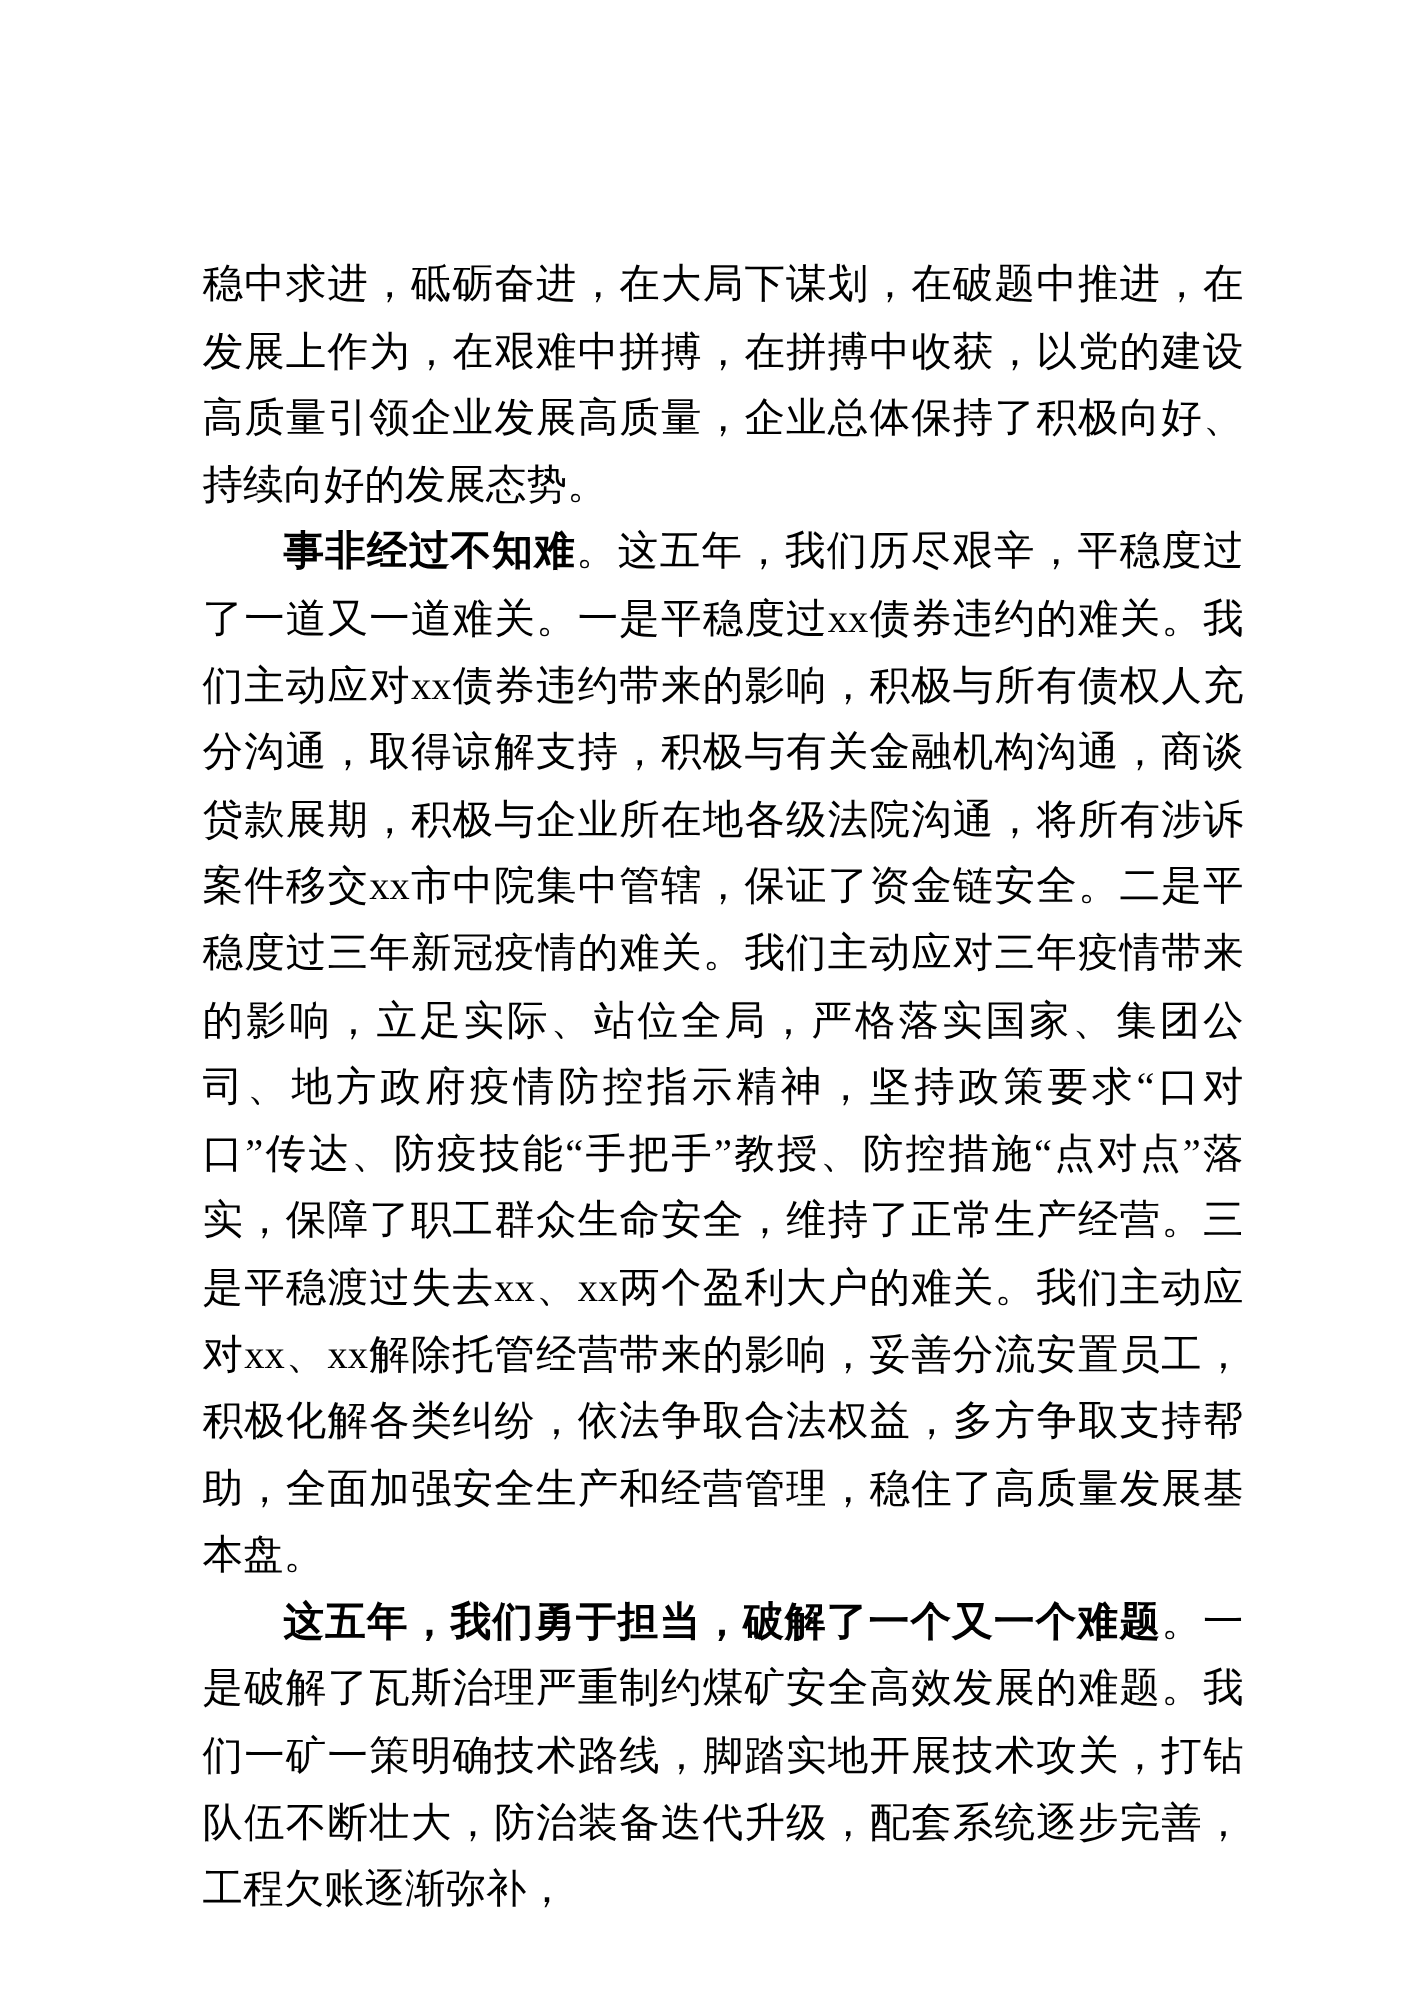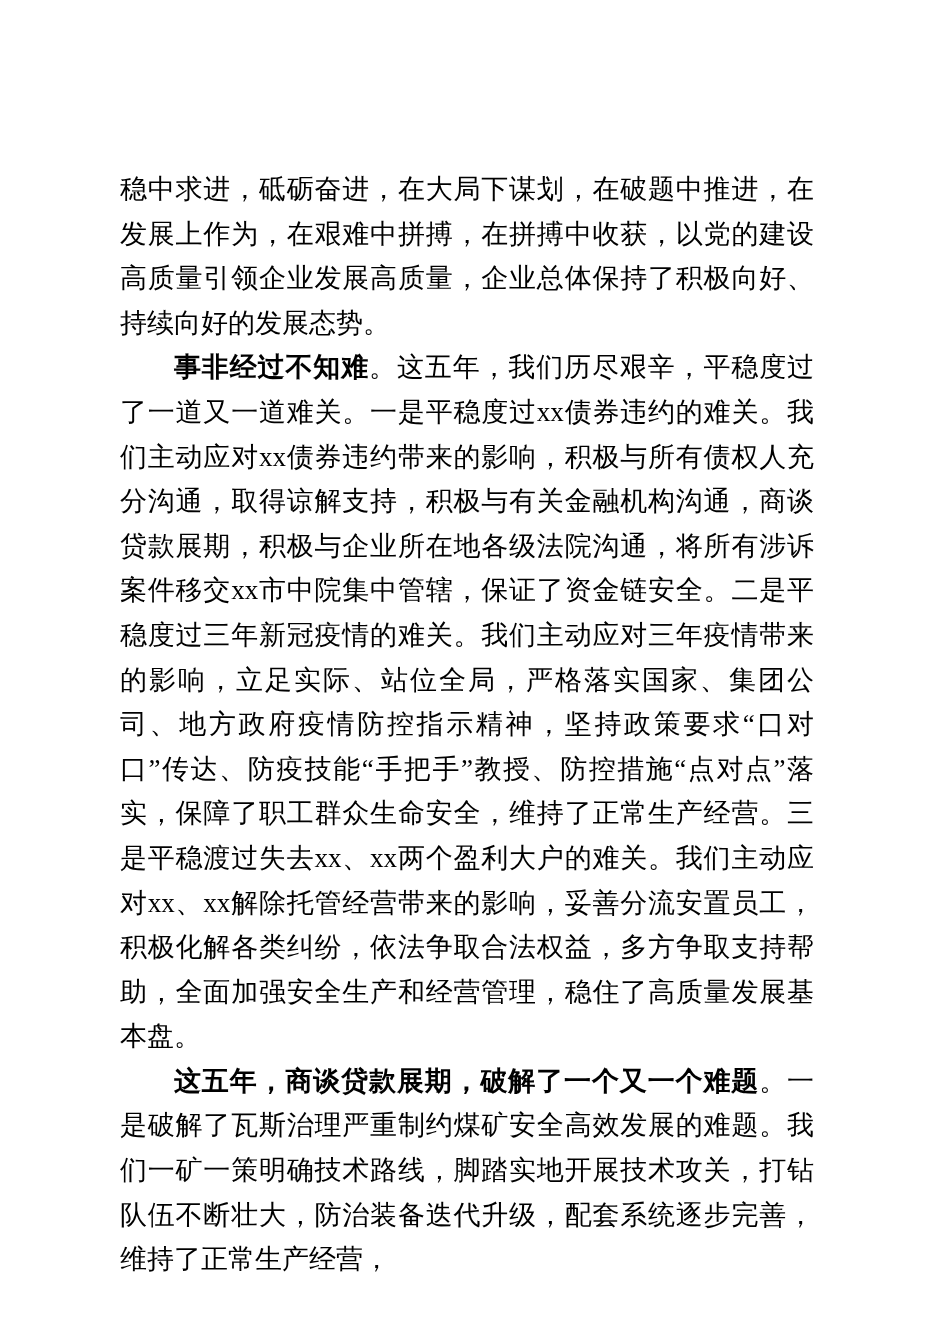--- a/index.html
+++ b/index.html
@@ -11,21 +11,21 @@
     position: relative;
     width: 950px;
     height: 1344px;
     background: #ffffff;
     overflow: hidden;
     font-family: "Liberation Serif", "DejaVu Serif", serif;
     color: #000000;
   }
   .doc-body {
     position: absolute;
-    left: 120px;
+    left: 135px;
     top: 167px;
     width: 694px;
   }
   p.para {
     margin: 0;
     padding: 0;
     font-size: 27px;
     line-height: 44.6px;
     text-align: justify;
     text-justify: inter-character;
@@ -43,15 +43,15 @@
     margin-top: 39px;
   }
 </style>
 </head>
 <body>
 
 <div class="page">
   <div class="doc-body">
       <p class="para"><span class="run">稳中求进，砥砺奋进，在大局下谋划，在破题中推进，在发展上作为，在艰难中拼搏，在拼搏中收获，以党的建设高质量引领企业发展高质量，企业总体保持了积极向好、持续向好的发展态势。</span></p>
       <p class="para indent"><span class="run bold">事非经过不知难</span><span class="run">。这五年，我们历尽艰辛，平稳度过了一道又一道难关。一是平稳度过xx债券违约的难关。我们主动应对xx债券违约带来的影响，积极与所有债权人充分沟通，取得谅解支持，积极与有关金融机构沟通，商谈贷款展期，积极与企业所在地各级法院沟通，将所有涉诉案件移交xx市中院集中管辖，保证了资金链安全。二是平稳度过三年新冠疫情的难关。我们主动应对三年疫情带来的影响，立足实际、站位全局，严格落实国家、集团公司、地方政府疫情防控指示精神，坚持政策要求“口对口”传达、防疫技能“手把手”教授、防控措施“点对点”落实，保障了职工群众生命安全，维持了正常生产经营。三是平稳渡过失去xx、xx两个盈利大户的难关。我们主动应对xx、xx解除托管经营带来的影响，妥善分流安置员工，积极化解各类纠纷，依法争取合法权益，多方争取支持帮助，全面加强安全生产和经营管理，稳住了高质量发展基本盘。</span></p>
-      <p class="para indent"><span class="run bold">这五年，商谈贷款展期，破解了一个又一个难题</span><span class="run">。一是破解了瓦斯治理严重制约煤矿安全高效发展的难题。我们一矿一策明确技术路线，脚踏实地开展技术攻关，打钻队伍不断壮大，防治装备迭代升级，配套系统逐步完善，维持了正常生产经营，</span></p>
+      <p class="para indent"><span class="run bold">这五年，我们勇于担当，破解了一个又一个难题</span><span class="run">。一是破解了瓦斯治理严重制约煤矿安全高效发展的难题。我们一矿一策明确技术路线，脚踏实地开展技术攻关，打钻队伍不断壮大，防治装备迭代升级，配套系统逐步完善，工程欠账逐渐弥补，</span></p>
     </div>
 </div>
 
 </body></html>

